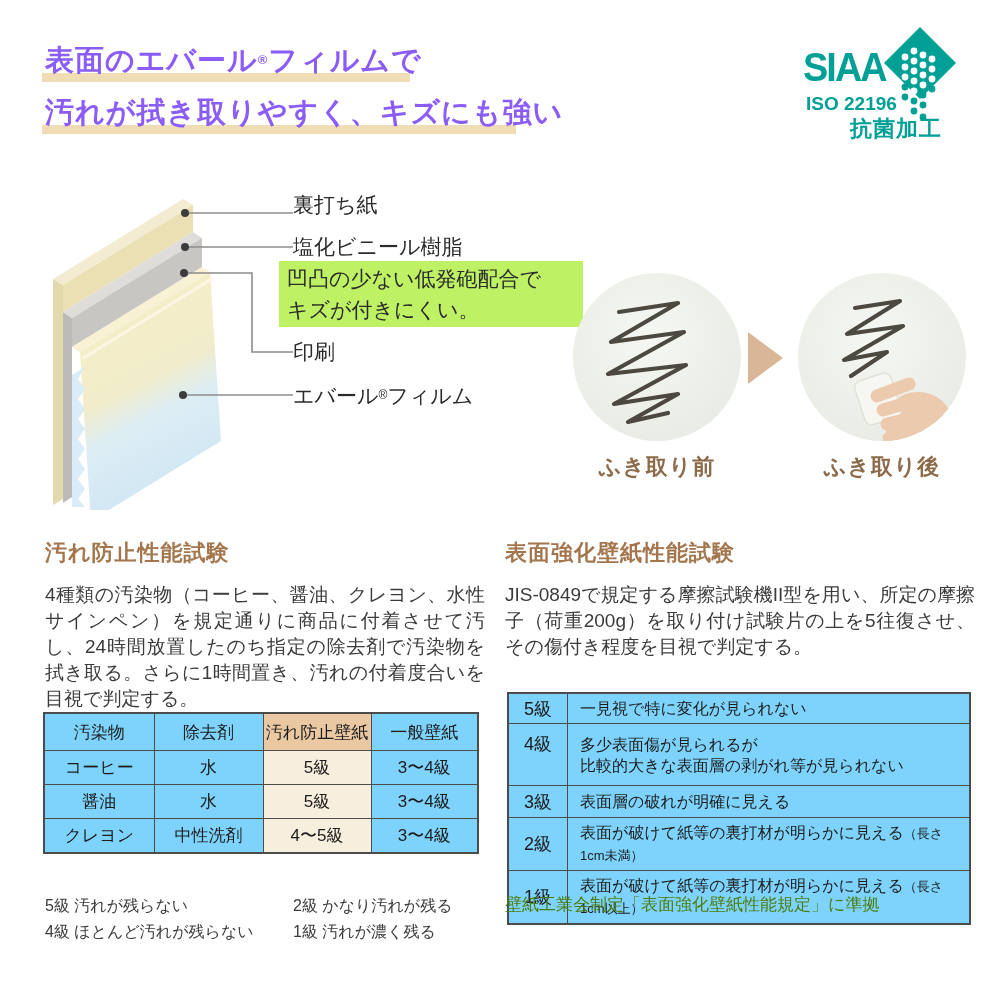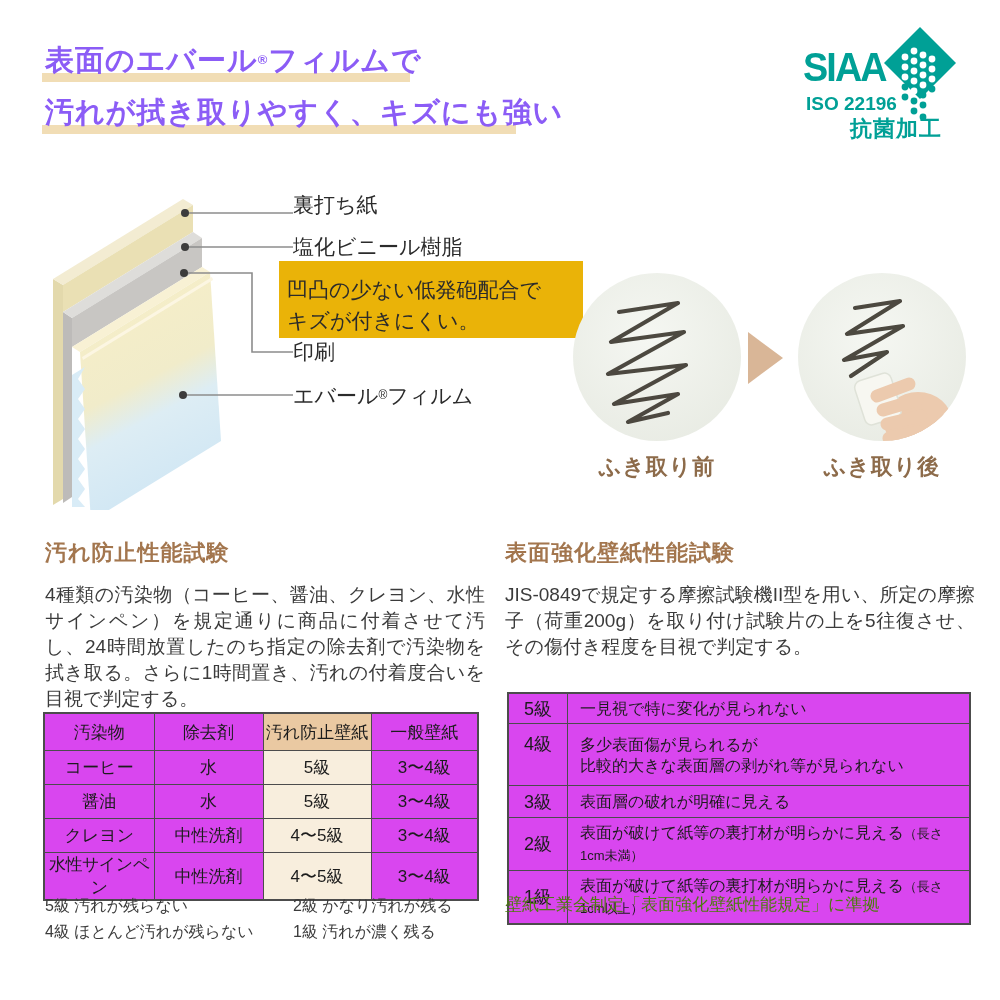--- a/index.html
+++ b/index.html
@@ -14,34 +14,34 @@
 
   
   .siaa-brand{position:absolute;left:803px;top:44px;font-size:41px;font-weight:bold;color:#00a096;
     letter-spacing:-2px;transform:scaleX(.92);transform-origin:left;}
   .siaa-iso{position:absolute;left:806px;top:93px;font-size:19px;font-weight:bold;color:#00a096;letter-spacing:0px;}
   .siaa-anti{position:absolute;left:806px;top:114px;font-size:22px;font-weight:bold;color:#00a096;letter-spacing:1px;margin-left:44px;}
 
   
   .layer-label{position:absolute;left:293px;font-size:21px;color:#2b2b2b;white-space:nowrap;line-height:22px;}
   .reg-small{font-size:12px;vertical-align:4px;}
-  .foam-note{position:absolute;left:279px;top:261px;width:296px;background:#eab308;
-    font-size:21px;color:#2b2b2b;line-height:31px;padding:13px 0 2px 8px;}
+  .foam-note{position:absolute;left:279px;top:261px;width:296px;background:#bef264;
+    font-size:21px;color:#2b2b2b;line-height:31px;padding:2px 0 2px 8px;}
   .foam-note span{display:block;}
 
   
   .wipe-label{position:absolute;top:452px;width:170px;text-align:center;font-size:22px;
     font-weight:bold;color:#8d6b4a;letter-spacing:1px;}
 
   
   .sec-heading{position:absolute;top:538px;font-size:22px;font-weight:bold;color:#a3764e;letter-spacing:1px;}
   .sec-body{position:absolute;top:582px;font-size:19px;color:#3b3b3b;line-height:26px;
     text-align:justify;overflow:hidden;}
 
-  table{border-collapse:collapse;background:#d946ef;position:absolute;table-layout:fixed;}
+  table{border-collapse:collapse;background:#7dd3fc;position:absolute;table-layout:fixed;}
   .stain-table{left:43px;top:712px;width:434px;border:2px solid #4c4c4c;}
   .stain-table th,.stain-table td{border:1.5px solid #4c4c4c;text-align:center;vertical-align:middle;
     font-size:17px;font-weight:normal;color:#1c1c1c;padding:0;height:33px;}
   .stain-table th{height:36px;}
   .hl-head{background:#eac9a2;}
   .hl-cell{background:#f8eedd;}
   .tight{font-size:15px;letter-spacing:-0.5px;}
 
   .legend-col{position:absolute;top:893px;font-size:16px;color:#3b3b3b;line-height:26px;white-space:nowrap;}
 
@@ -215,26 +215,20 @@
       <td>水</td>
       <td class="hl-cell">5級</td>
       <td>3〜4級</td>
     </tr>
     <tr>
       <td>クレヨン</td>
       <td>中性洗剤</td>
       <td class="hl-cell">4〜5級</td>
       <td>3〜4級</td>
     </tr>
-    <tr>
-      <td class="tight">水性サインペン</td>
-      <td>中性洗剤</td>
-      <td class="hl-cell">4〜5級</td>
-      <td>3〜4級</td>
-    </tr>
   </tbody>
     </table>
 
   <div class="legend-col" style="left:45px;">
     <div>5級 汚れが残らない</div>
     <div>4級 ほとんど汚れが残らない</div>
   </div>
   <div class="legend-col" style="left:293px;">
     <div>2級 かなり汚れが残る</div>
     <div>1級 汚れが濃く残る</div>

